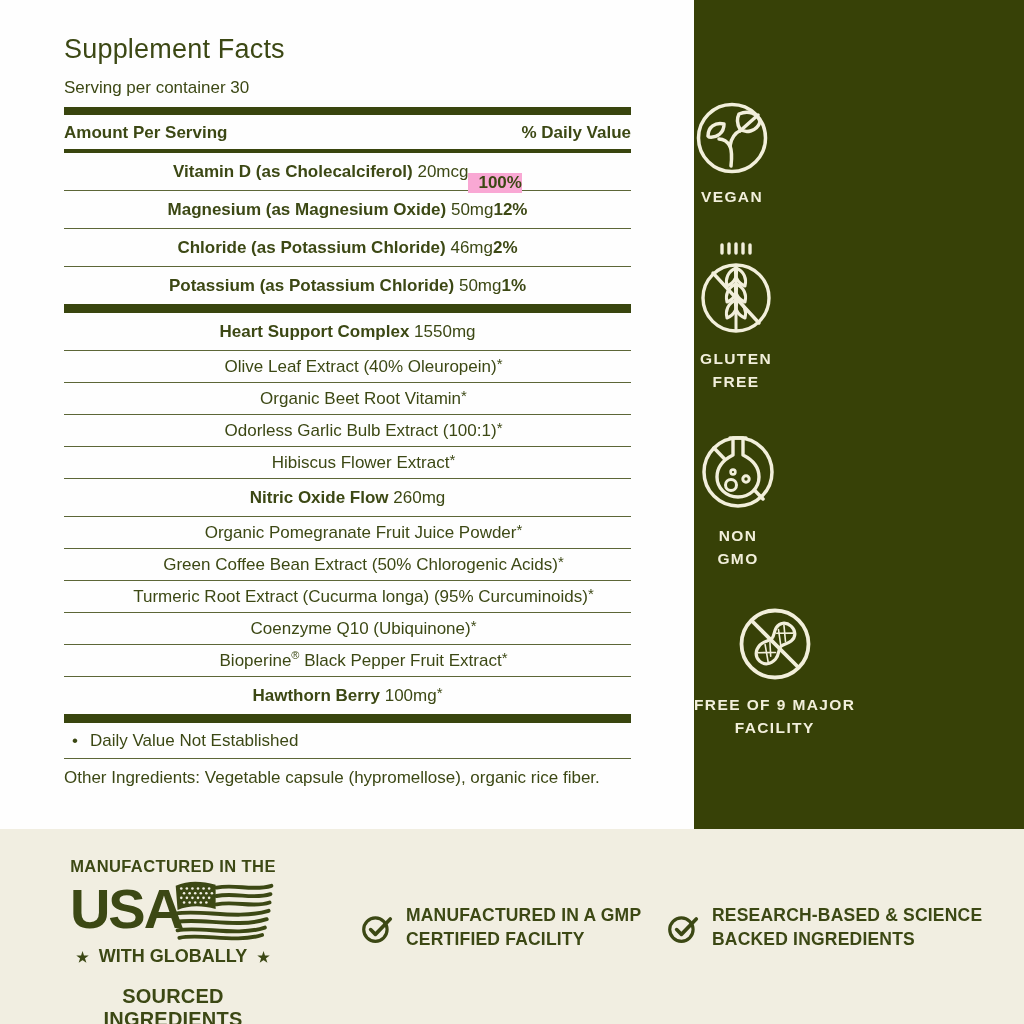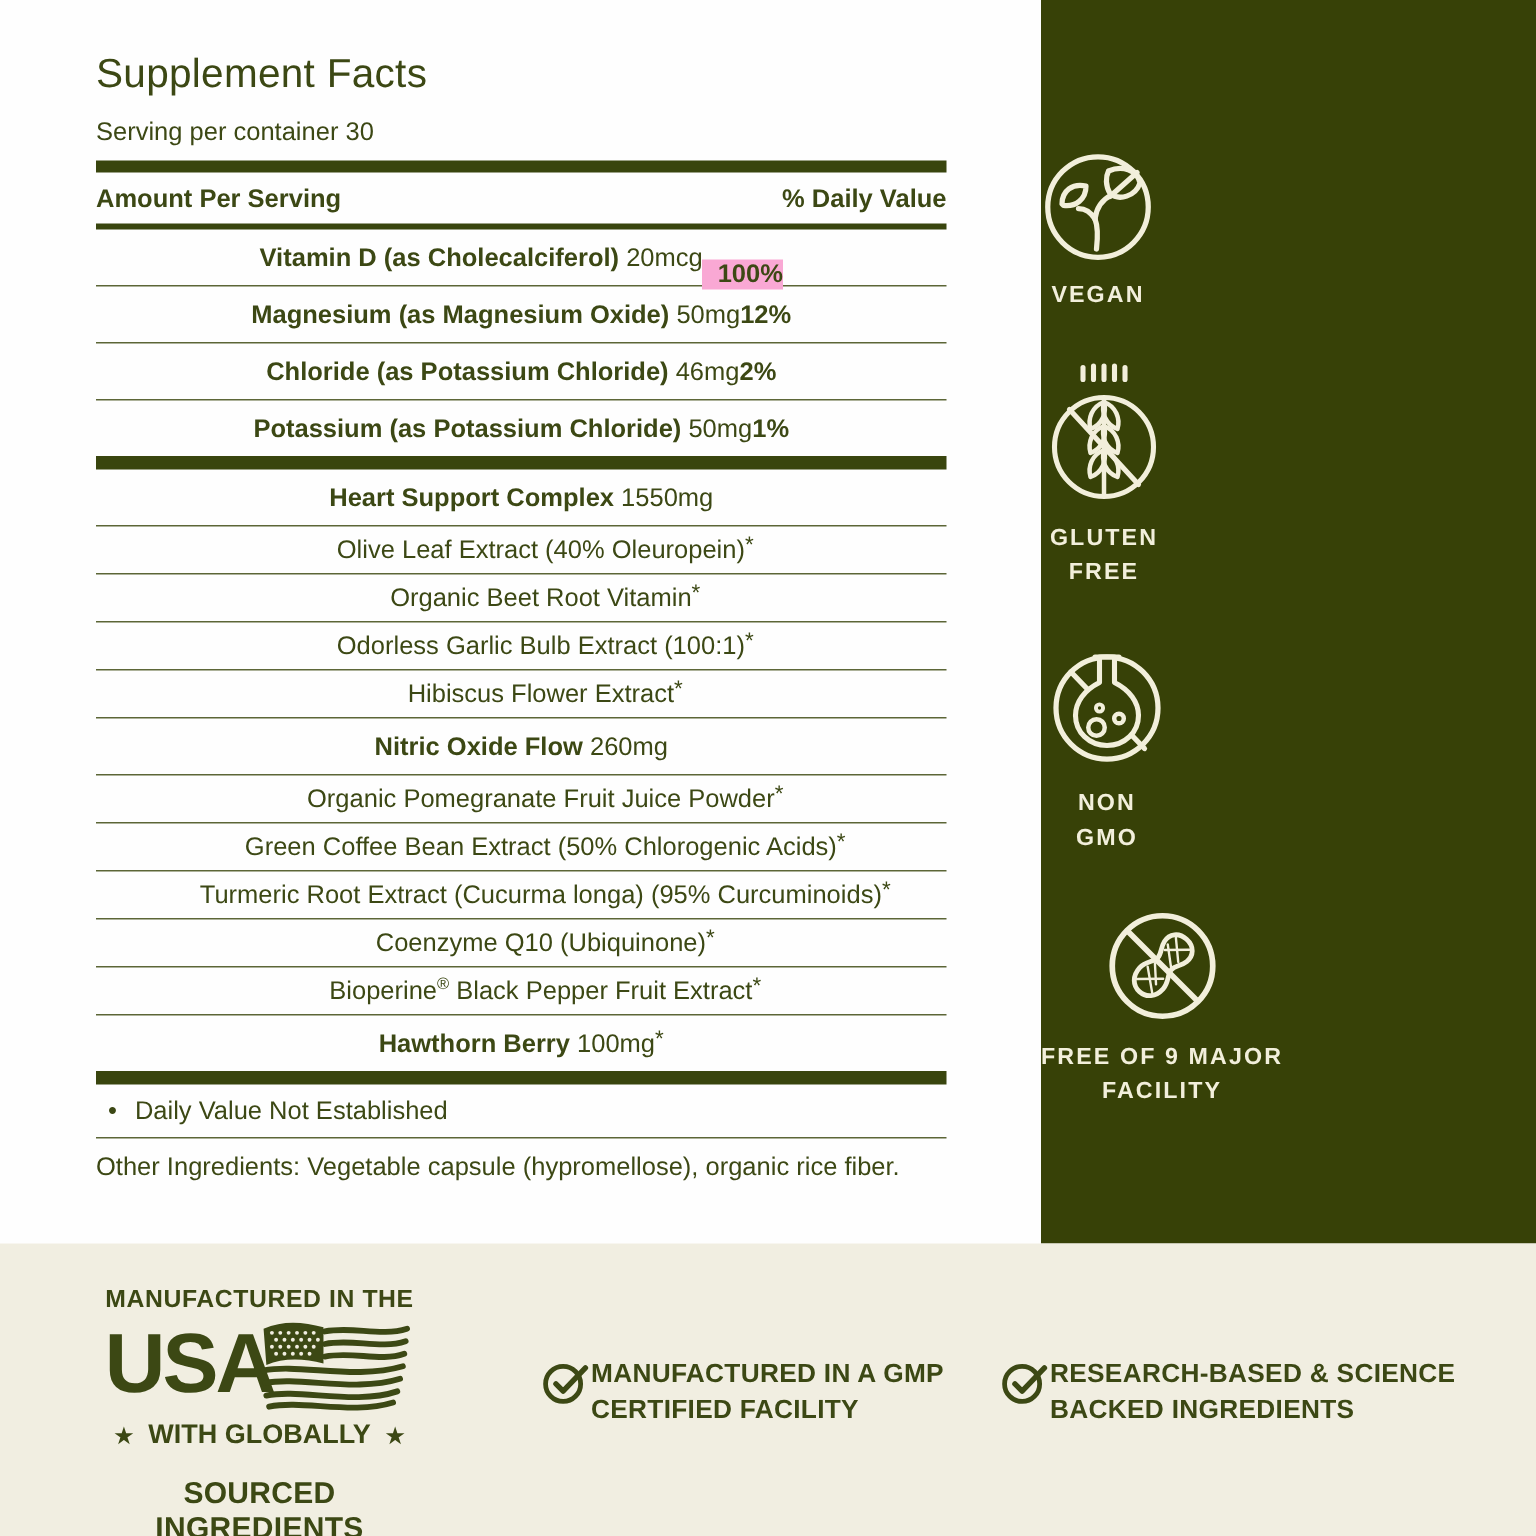--- a/index.html
+++ b/index.html
@@ -35,21 +35,21 @@
   
   .footer-band{position:absolute;left:0;top:829px;width:1024px;height:195px;background:#f1eee1}
   .usa-block{position:absolute;left:58px;top:857px;width:230px;text-align:center}
   .usa-line1{font-size:16.5px;font-weight:bold;letter-spacing:.4px}
   .usa-row{display:flex;align-items:center;justify-content:center;margin-top:0}
   .usa-word{font-size:56px;font-weight:bold;letter-spacing:-2px;line-height:58px}
   .usa-flag{margin-left:-10px}
   .usa-stars{display:flex;align-items:center;justify-content:center;gap:10px;font-weight:bold;font-size:18px;margin-top:4px}
   .usa-stars .star-glyph{font-size:14px}
   .usa-line2{font-size:20px;font-weight:bold;letter-spacing:.2px;margin-top:18px}
-  .claim{position:absolute;display:flex;align-items:flex-start}
+  .claim{position:absolute;display:flex;gap:12px;align-items:center}
   .claim-0{left:360px;top:903px}
   .claim-1{left:666px;top:903px}
   .claim svg{flex:0 0 auto;margin-top:1px}
   .claim-text{font-weight:bold;font-size:17.5px;line-height:24px;letter-spacing:.2px}
 </style>
 </head>
 <body>
 
 <div class="green-panel"></div>
 <div class="badges">

